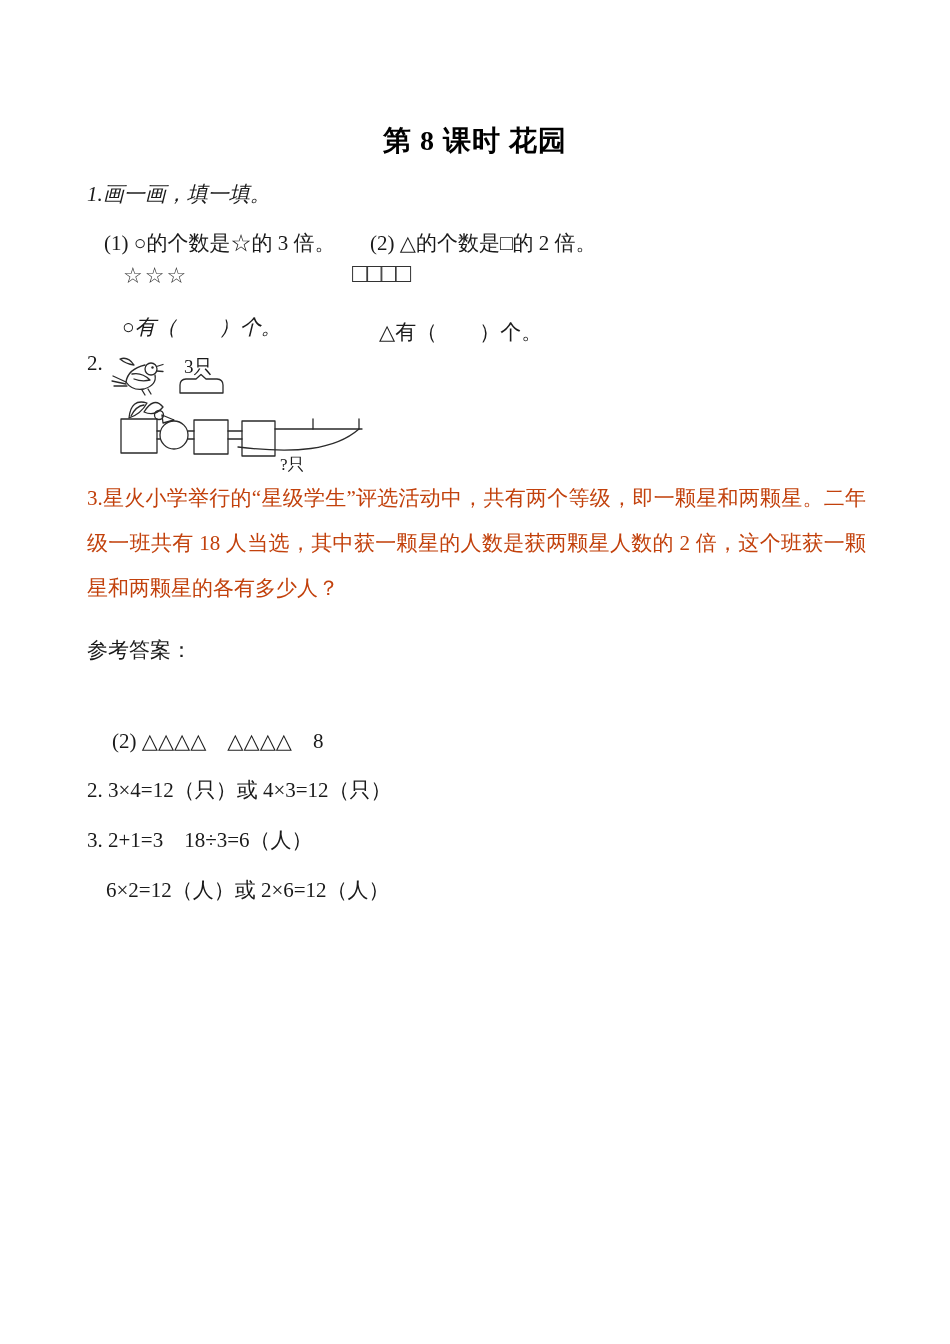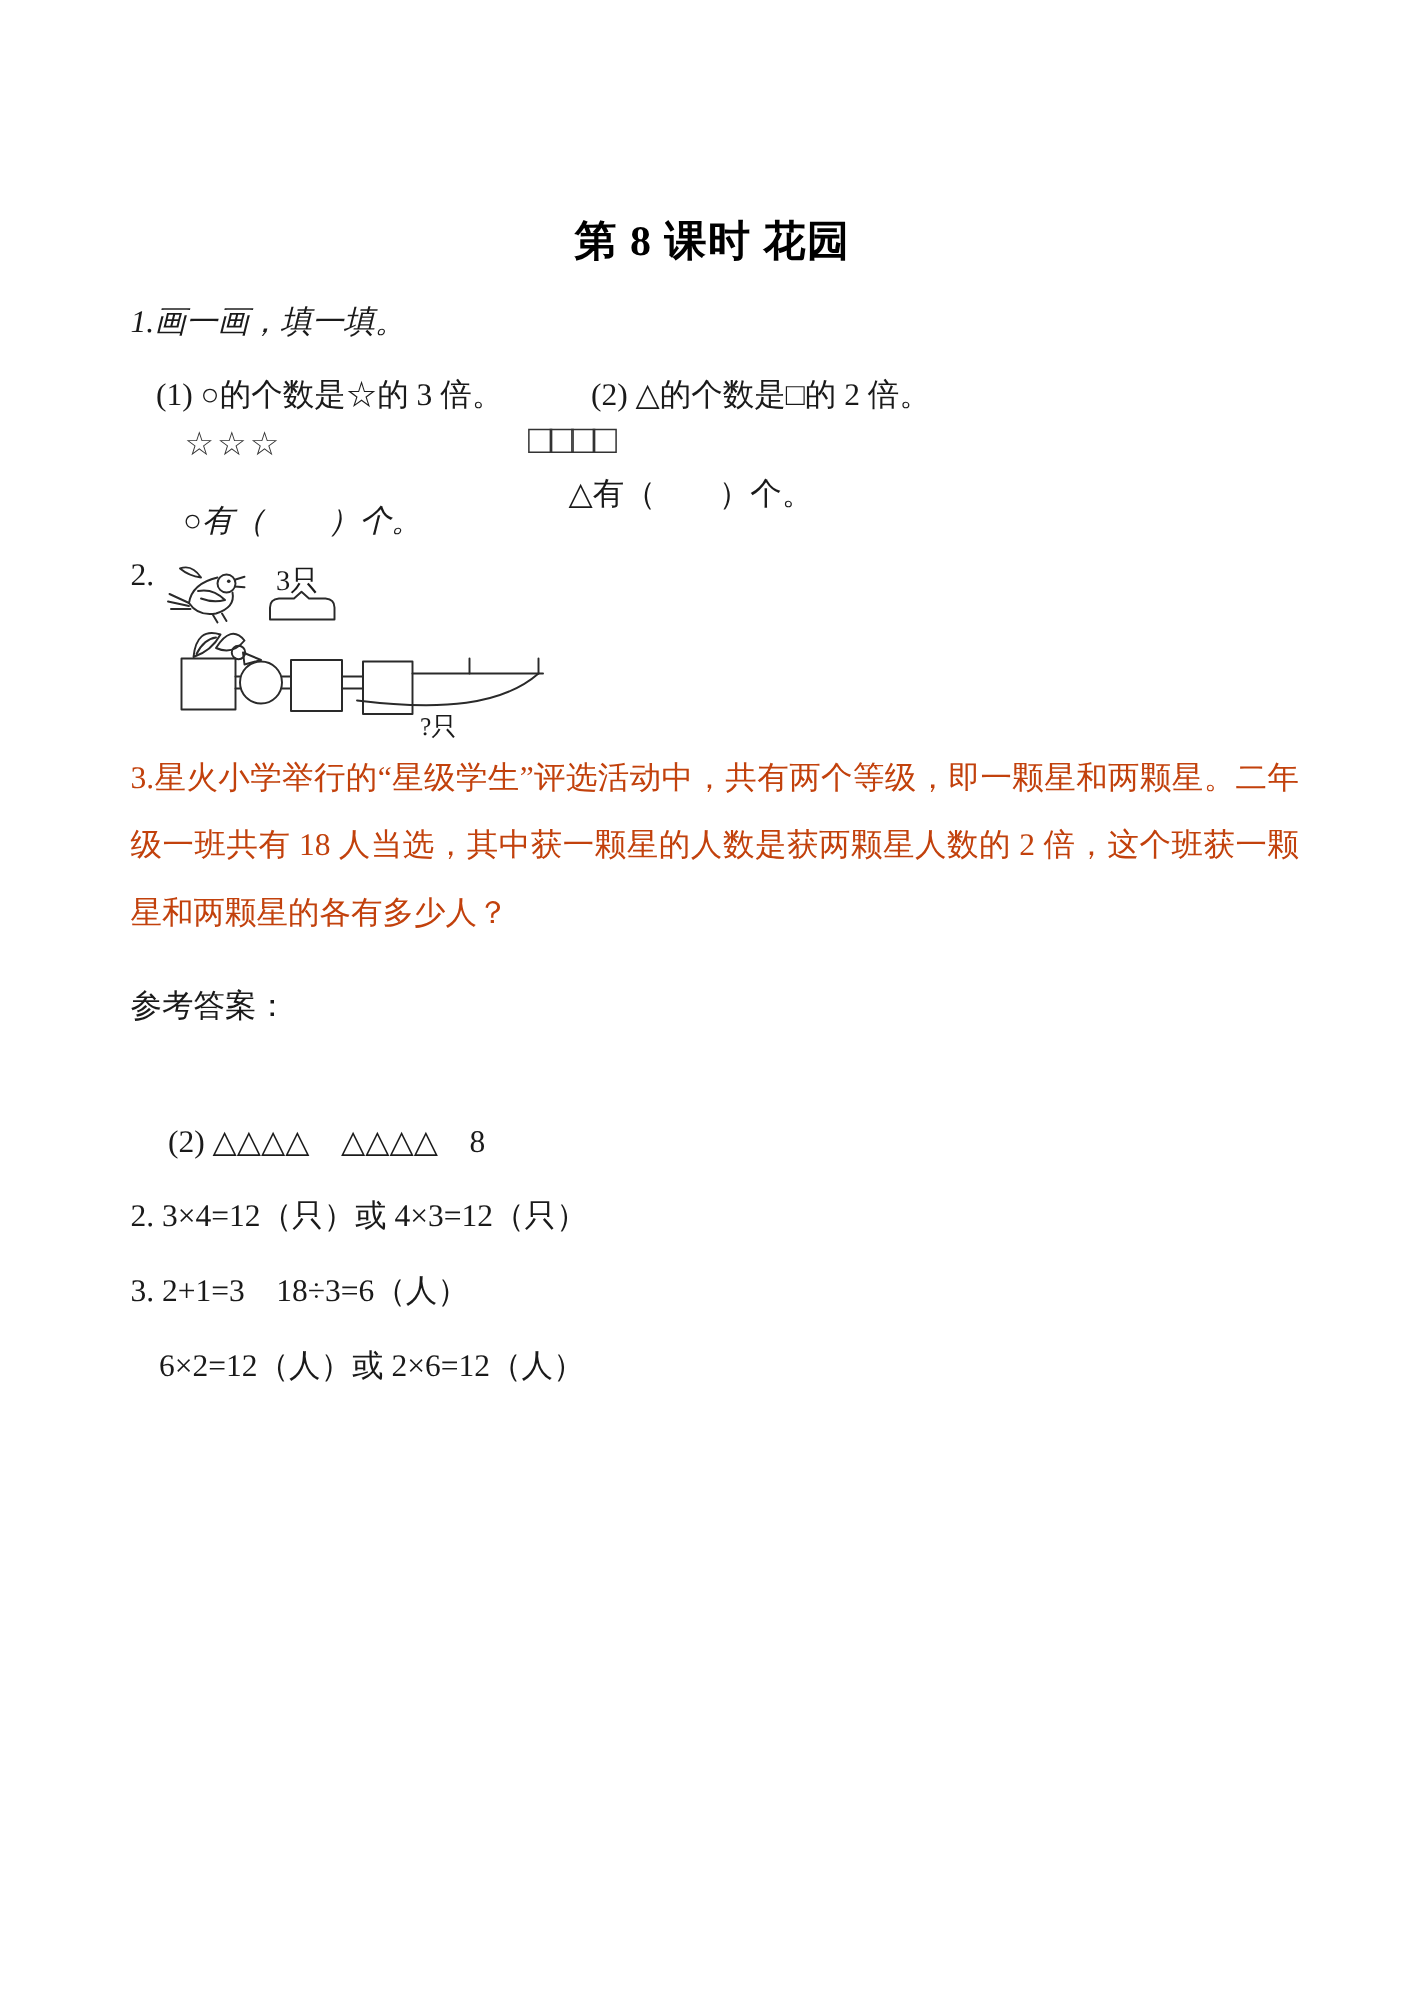--- a/index.html
+++ b/index.html
@@ -7,45 +7,44 @@
   body {
     width: 950px; height: 1344px;
     font-family: "Liberation Serif", "DejaVu Serif", serif;
     color: #1a1a1a;
   }
   .page {
     position: relative;
     width: 950px; height: 948px;
     background: #ffffff;
     overflow: hidden;
-    margin-top: 20px;
   }
   .line {
     position: absolute;
     font-size: 21px;
     white-space: nowrap;
     color: #1a1a1a;
   }
   .title {
     position: absolute;
     top: 122px; left: 0;
     width: 100%;
     text-align: center;
     font-size: 28px;
     font-weight: bold;
     letter-spacing: 1px;
     color: #000000;
   }
   .q1-prompt  { left: 87px;  top: 180px; font-style: italic; }
   .q1-item1   { left: 104px; top: 229px; }
-  .q1-item2   { left: 394px; top: 229px; }
+  .q1-item2   { left: 370px; top: 229px; }
   .q1-stars   { left: 123px; top: 263px; font-size: 22px; letter-spacing: 2px; color:#333; }
   .q1-squares { left: 352px; top: 258px; font-size: 27px; letter-spacing: -2px; color:#333; }
   .q1-blank1  { left: 122px; top: 313px; font-style: italic; }
-  .q1-blank2  { left: 379px; top: 295px; }
+  .q1-blank2  { left: 379px; top: 318px; }
   .q2-number  { left: 87px;  top: 351px; }
   .q2-figure  {
     position: absolute;
     left: 100px; top: 352px;
     width: 290px; height: 125px;
   }
   .q3-text {
     position: absolute;
     left: 87px; top: 476px;
     width: 779px;

